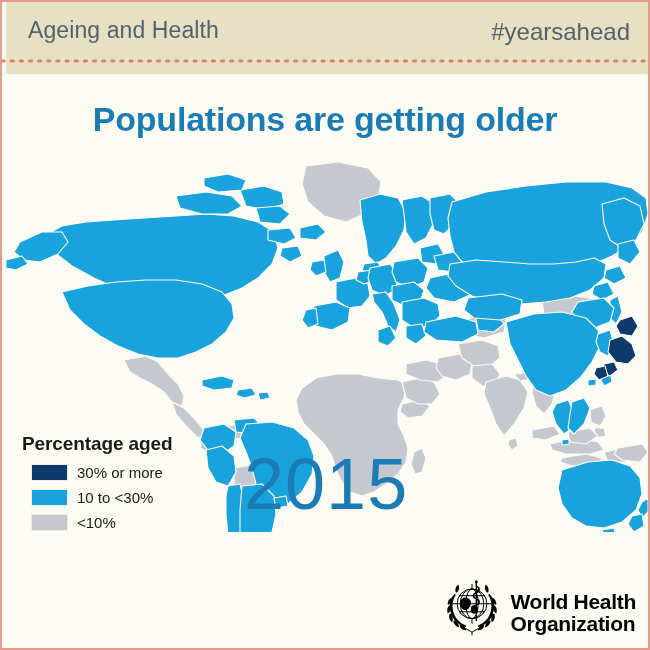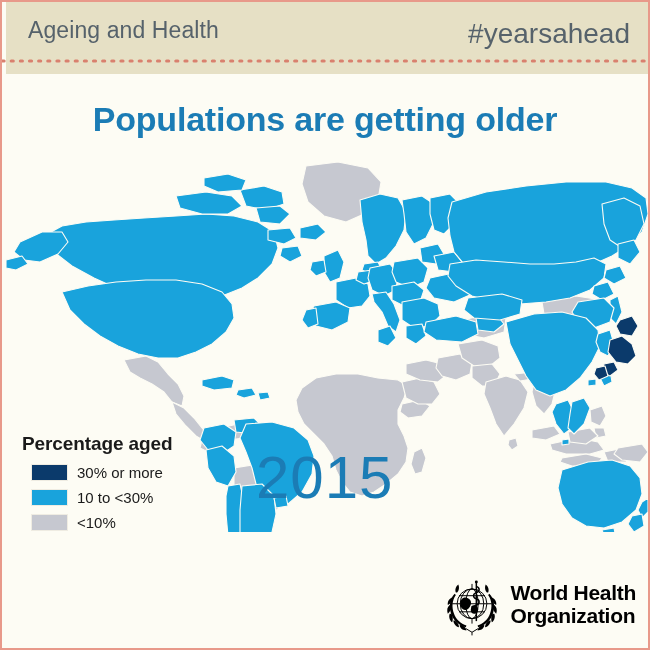--- a/index.html
+++ b/index.html
@@ -34,21 +34,21 @@
     font-weight: 400;
     color: #56626b;
     letter-spacing: 0.1px;
     font-stretch: condensed;
     white-space: nowrap;
   }
   #header-hashtag {
     position: absolute;
     right: 22px;
     top: 16px;
-    font-size: 28px;
+    font-size: 24px;
     font-weight: 400;
     color: #56626b;
     font-stretch: condensed;
     white-space: nowrap;
   }
   #header-rule {
     position: absolute;
     left: 0;
     top: 57px;
     width: 100%;
@@ -75,23 +75,23 @@
     left: 4px;
     top: 150px;
     width: 642px;
     height: 380px;
   }
   #map-wrap svg { display: block; width: 100%; height: 100%; }
 
   
   #year-label {
     position: absolute;
-    left: 254px;
+    left: 242px;
     top: 446px;
-    font-size: 60px;
+    font-size: 72px;
     font-weight: 300;
     color: #1b7cb5;
     letter-spacing: 1px;
     line-height: 1;
   }
 
   
   #legend {
     position: absolute;
     left: 20px;
@@ -129,21 +129,21 @@
     font-stretch: condensed;
     white-space: nowrap;
   }
 
   
   #who-logo {
     position: absolute;
     right: 12px;
     bottom: 12px;
     display: flex;
-    align-items: center;
+    align-items: flex-end;
   }
   #who-emblem { width: 62px; height: 62px; flex: 0 0 auto; }
   #who-emblem svg { display: block; width: 62px; height: 62px; }
   #who-wordmark {
     margin-left: 7px;
     color: #000000;
     font-size: 21px;
     font-weight: bold;
     line-height: 1.08;
     font-stretch: condensed;

